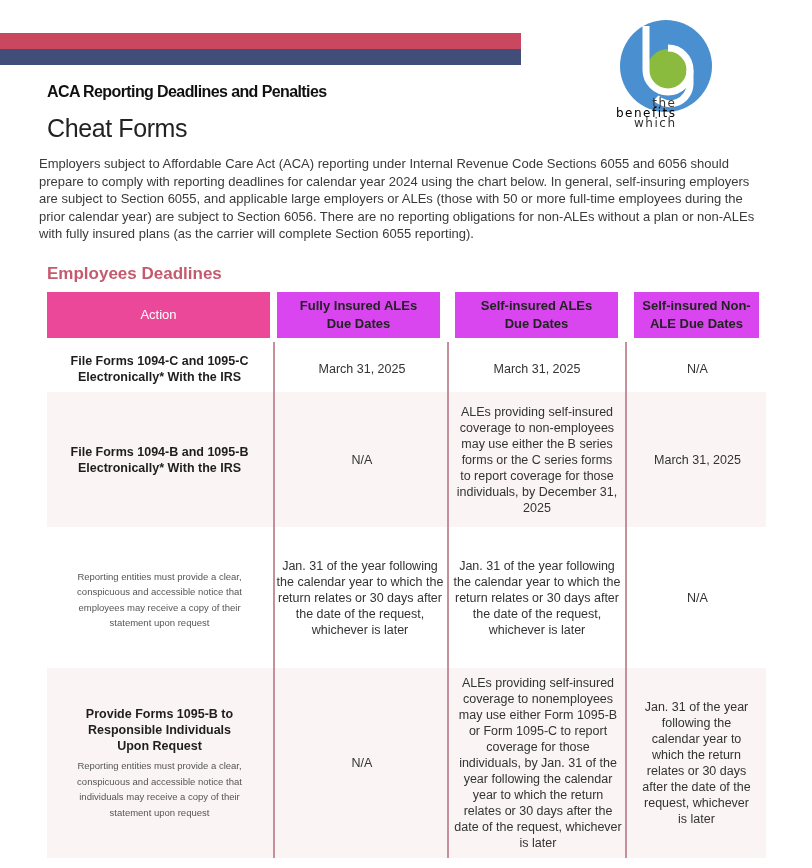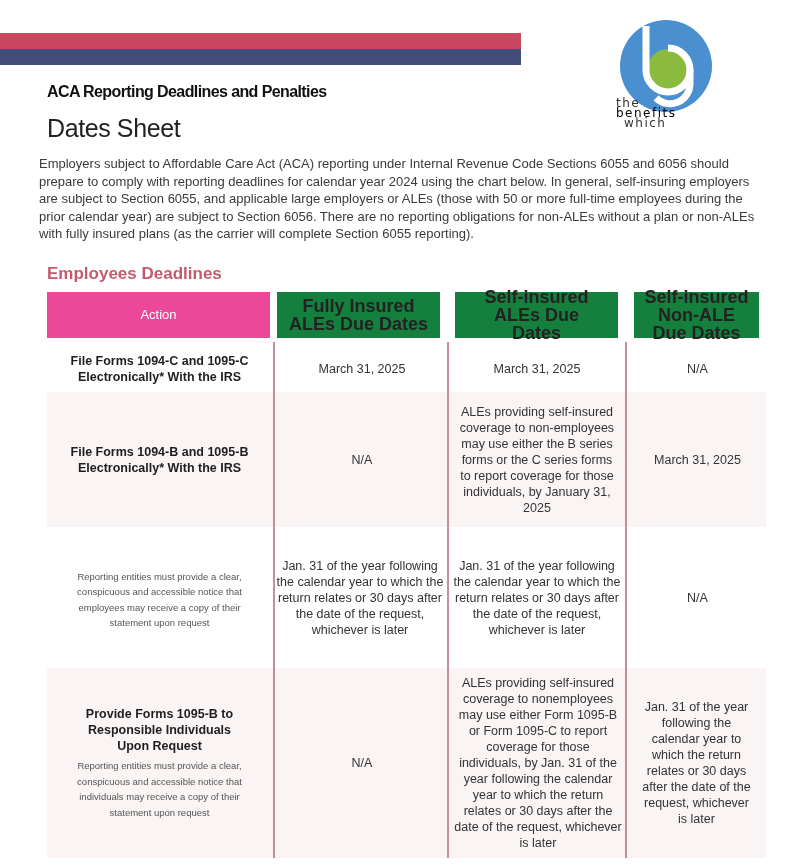--- a/index.html
+++ b/index.html
@@ -1,27 +1,27 @@
 <!DOCTYPE html>
 <html><head>
 <meta charset="utf-8">
 <style>
   html, body { margin:0; padding:0; background:#ffffff; }
   body { width:812px; height:868px; position:relative; overflow:hidden;
          font-family:"Liberation Sans", sans-serif; color:#222; }
   .bar-red { position:absolute; left:0; top:33px; width:521px; height:16px; background:#c9475f; }
   .bar-navy { position:absolute; left:0; top:49px; width:521px; height:16px; background:#414e7a; }
-  .logo { position:absolute; left:616px; top:20px; width:100px; height:120px; }
+  .logo { position:absolute; left:616px; top:20px; width:100px; height:120px;text-align:right; }
   .title { position:absolute; left:47px; top:83px; font-size:16px; font-weight:bold; color:#111; letter-spacing:-0.6px; margin:0; }
   .subtitle { position:absolute; left:47px; top:114px; font-size:25px; font-weight:normal; color:#222; letter-spacing:-0.4px; margin:0; }
   .intro { position:absolute; left:39px; top:155px; width:730px; font-size:13px; line-height:17.5px; color:#3a3a3a; margin:0; }
   .section-title { position:absolute; left:47px; top:264px; font-size:17px; font-weight:bold; color:#c55a6e; margin:0; }
   .tbl { position:absolute; left:47px; top:292px; width:725px; }
   .hdr { position:absolute; top:0; height:46px; display:flex; align-items:center; justify-content:center; text-align:center;
-         font-size:18px; font-weight:bold; line-height:18px; color:#222; background:#15803d; }
+         font-size:13px; font-weight:bold; line-height:18px; color:#222; background:#d946ef; }
   .hdr.action { background:#ec4899; color:#fff; font-weight:normal; font-size:13px; }
   .row { position:absolute; left:0; width:719px; }
   .row.shaded { background:#fbf4f4; }
   .cell { position:absolute; top:0; bottom:0; display:flex; flex-direction:column; align-items:center; justify-content:center;
           text-align:center; font-size:12.5px; line-height:16px; color:#333; }
   .cell.act { font-weight:bold; color:#1e1e1e; font-size:12.5px; line-height:16px; }
   .cell .note { font-weight:normal; font-size:9.5px; line-height:15.5px; color:#555; margin-top:4px; }
   .vline { position:absolute; width:2px; background:#c3909b; }
 </style>
 </head>
@@ -38,21 +38,21 @@
     <path d="M74 50 L74 64 A20 20 0 0 1 40 78" fill="none" stroke="#ffffff" stroke-width="7"></path>
   </svg>
   <div style="position:absolute;left:0;top:78px;font-size:12px;line-height:10px;letter-spacing:1.5px;font-family:'DejaVu Sans',sans-serif;">
     <div style="color:#333;">the</div>
     <div style="color:#000000;">benefits</div>
     <div style="color:#333;padding-left:8px;">which</div>
   </div>
 </div>
 
 <h1 class="title">ACA Reporting Deadlines and Penalties</h1>
-<h2 class="subtitle">Dates Sheet</h2>
+<h2 class="subtitle">Cheat Forms</h2>
 
 <p class="intro">Employers subject to Affordable Care Act (ACA) reporting under Internal Revenue Code Sections 6055 and 6056 should prepare to comply with reporting deadlines for calendar year 2024 using the chart below. In general, self-insuring employers are subject to Section 6055, and applicable large employers or ALEs (those with 50 or more full-time employees during the prior calendar year) are subject to Section 6056. There are no reporting obligations for non-ALEs without a plan or non-ALEs with fully insured plans (as the carrier will complete Section 6055 reporting).</p>
 
 <h3 class="section-title">Employees Deadlines</h3>
 
 <div class="tbl">
 
   <div class="hdr action" style="left:0;width:223px;">Action</div>
   <div class="hdr" style="left:230px;width:163px;padding:0 10px;box-sizing:border-box;">Fully Insured ALEs Due Dates</div>
   <div class="hdr" style="left:408px;width:163px;padding:0 20px;box-sizing:border-box;">Self-insured ALEs Due Dates</div>
@@ -65,21 +65,21 @@
     <div class="cell" style="left:230px;width:170px;">March 31, 2025</div>
     <div class="cell" style="left:405px;width:170px;">March 31, 2025</div>
     <div class="cell" style="left:583px;width:135px;">N/A</div>
   </div>
 
   <div class="row shaded" style="top:100px;height:135px;">
     <div class="cell act" style="left:20px;width:185px;">
       <span>File Forms 1094-B and 1095-B Electronically* With the IRS</span>
     </div>
     <div class="cell" style="left:230px;width:170px;">N/A</div>
-    <div class="cell" style="left:406px;width:168px;padding:0 2px;box-sizing:border-box;">ALEs providing self-insured coverage to non-employees may use either the B series forms or the C series forms to report coverage for those individuals, by January 31, 2025</div>
+    <div class="cell" style="left:406px;width:168px;padding:0 2px;box-sizing:border-box;">ALEs providing self-insured coverage to non-employees may use either the B series forms or the C series forms to report coverage for those individuals, by December 31, 2025</div>
     <div class="cell" style="left:583px;width:135px;">March 31, 2025</div>
   </div>
 
   <div class="row" style="top:235px;height:141px;">
     <div class="cell act" style="left:15px;width:195px;">
       <span class="note" style="width:185px;">Reporting entities must provide a clear, conspicuous and accessible notice that employees may receive a copy of their statement upon request</span>
     </div>
     <div class="cell" style="left:229px;width:168px;">Jan. 31 of the year following the calendar year to which the return relates or 30 days after the date of the request, whichever is later</div>
     <div class="cell" style="left:406px;width:168px;">Jan. 31 of the year following the calendar year to which the return relates or 30 days after the date of the request, whichever is later</div>
     <div class="cell" style="left:583px;width:135px;">N/A</div>

